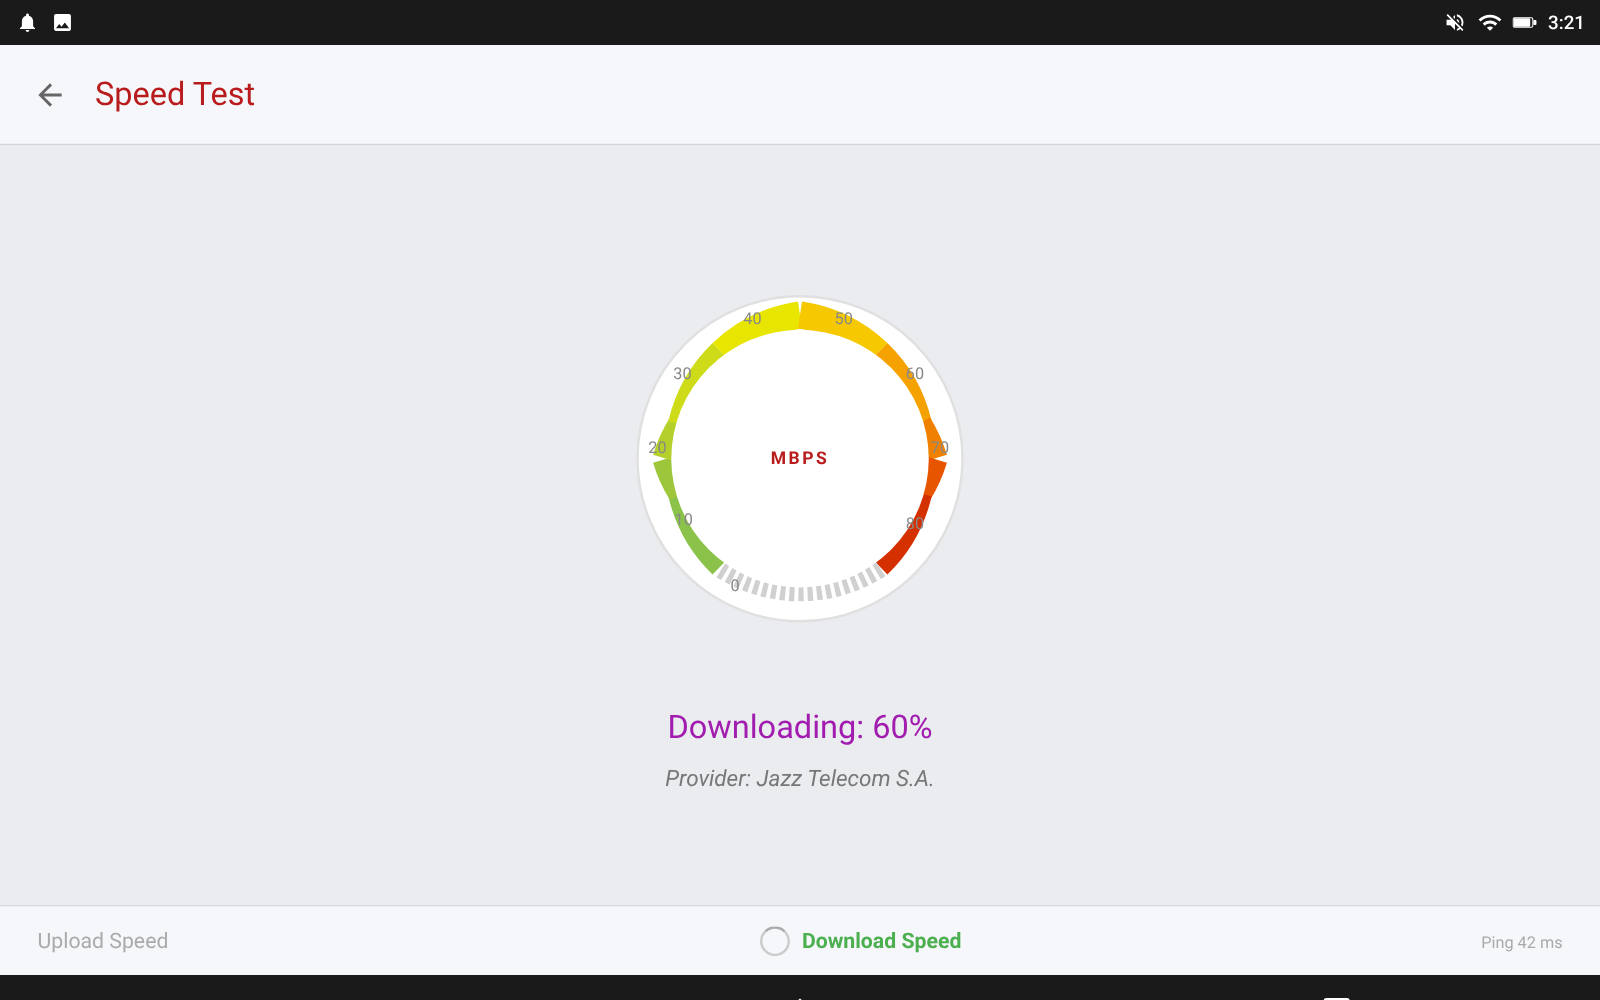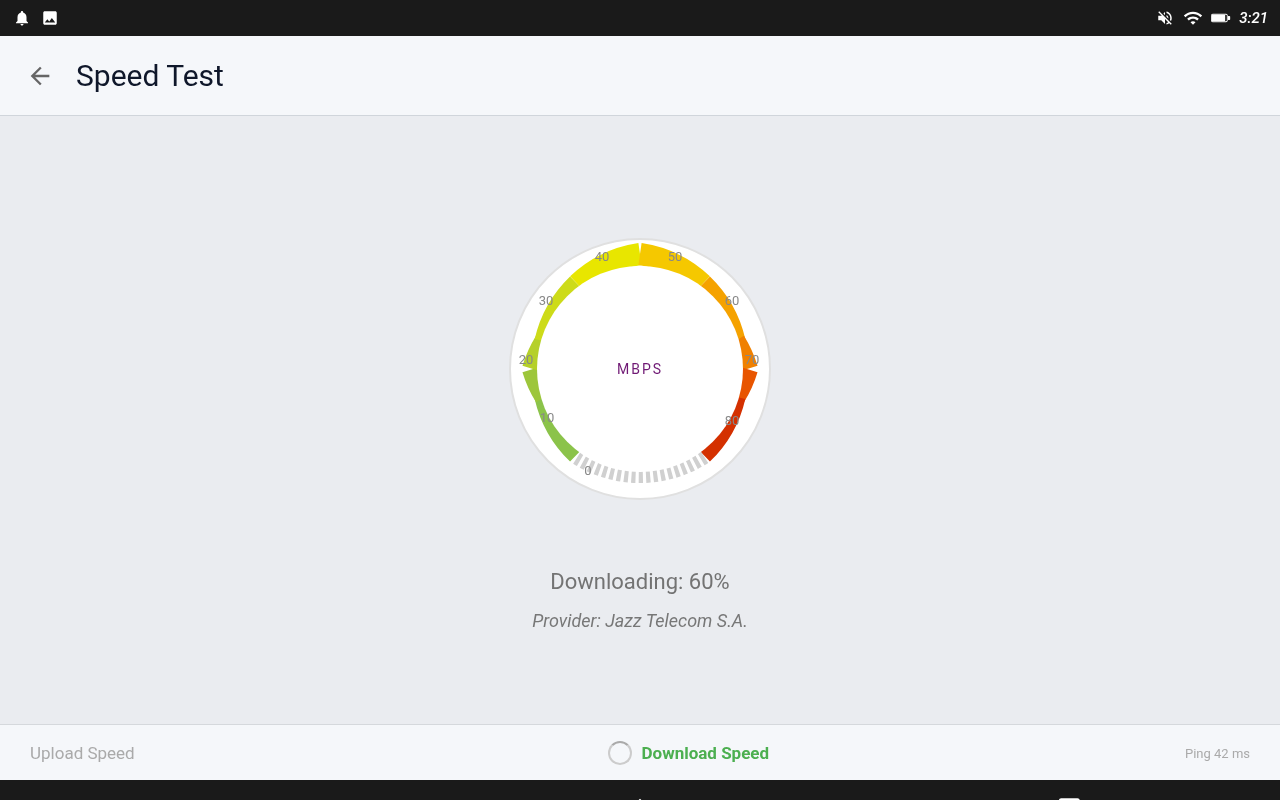--- a/index.html
+++ b/index.html
@@ -25,21 +25,20 @@
       display: flex;
       gap: 8px;
       align-items: center;
     }
     .status-bar-right {
       display: flex;
       gap: 8px;
       align-items: center;
       color: white;
       font-size: 15px;
-      font-style: italic;
     }
     .status-icon {
       width: 20px;
       height: 20px;
       display: flex;
       align-items: center;
       justify-content: center;
     }
     .time-text {
       color: white;
@@ -61,22 +60,22 @@
       width: 40px;
       height: 40px;
       display: flex;
       align-items: center;
       justify-content: center;
       cursor: pointer;
       margin-right: 16px;
       color: #555;
     }
     .page-title {
-      font-size: 30px;
-      color: #0f172a;
+      font-size: 26px;
+      color: #b91c1c;
       font-weight: 400;
     }
 
     
     .main-content {
       width: 100%;
       height: 608px;
       background: #eaecf0;
       display: flex;
       flex-direction: column;
@@ -106,29 +105,29 @@
       text-align: center;
     }
     .speed-value {
       font-size: 60px;
       font-weight: 300;
       color: #f5820a;
       line-height: 1;
     }
     .speed-unit {
       font-size: 14px;
-      color: #701a75;
+      color: #b91c1c;
       letter-spacing: 2px;
-      font-weight: 400;
+      font-weight: 700;
     }
 
     
     .status-text {
-      font-size: 22px;
-      color: #737373;
+      font-size: 26px;
+      color: #a21caf;
       margin-bottom: 16px;
     }
     .provider-text {
       font-size: 18px;
       color: #777;
       font-style: italic;
     }
 
     
     .bottom-bar {

